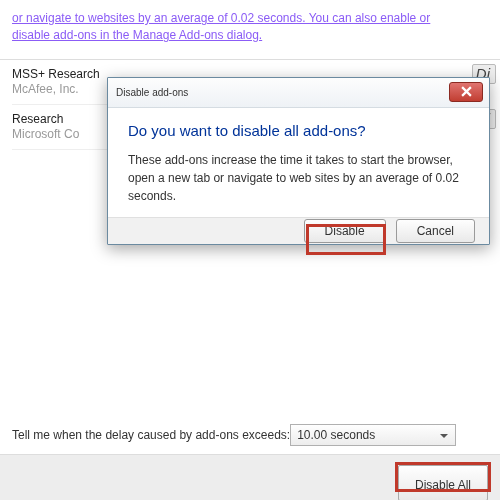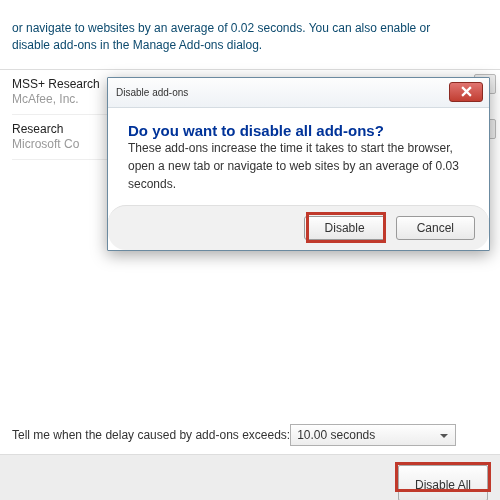--- a/index.html
+++ b/index.html
@@ -7,23 +7,24 @@
       font-family: "Segoe UI", Tahoma, sans-serif;
       font-size: 12px;
       background: #fff;
       color: #333;
       width: 500px;
       height: 500px;
       position: relative;
       overflow: hidden;
     }
     .top-text {
-      padding: 20px 12px 14px 12px;
+      padding: 10px 12px 14px 12px;
       line-height: 1.45;
-      color: #0c4a6e;
+      color: #8b5cf6;
+      text-decoration: underline;
     }
     .addon-list {
       border-top: 1px solid #ddd;
       padding: 0 12px;
     }
     .addon-row {
       border-bottom: 1px solid #eee;
       padding: 7px 0 8px 0;
       position: relative;
     }
@@ -31,22 +32,23 @@
     .addon-publisher { color: #999; font-size: 12px; margin-top: 1px; }
     .di-btn {
       position: absolute;
       right: -8px;
       top: 4px;
       background: #eee;
       border: 1px solid #bbb;
       border-radius: 2px;
       height: 20px;
       padding: 0 5px 0 3px;
-      font-size: 13px;
+      font-size: 15px;
       color: #444;
+      font-style: italic;
     }
     .bottom-bar {
       position: absolute;
       left: 0; right: 0;
       bottom: 46px;
       padding: 8px 12px;
       background: #fff;
       display: flex;
       align-items: center;
     }
@@ -129,36 +131,36 @@
       border-radius: 3px;
       display: flex;
       align-items: center;
       justify-content: center;
     }
     .dlg-close svg { width: 11px; height: 11px; }
     .dlg-body { padding: 14px 18px 12px 20px; }
     .dlg-heading {
       color: #003399;
       font-size: 15px;
-      font-weight: 700;
+      font-weight: 400;
+      margin-bottom: 12px;
     }
     .dlg-msg {
       color: #333;
       font-size: 12px;
       line-height: 1.5;
     }
     .dlg-buttons {
       background: #f1f1f1;
       border-top: 1px solid #e0e0e0;
-      padding: 10px 14px;
+      padding: 1px 14px;
       display: flex;
       justify-content: flex-end;
       gap: 10px;
       position: relative;
-      border-radius: 18px;
     }
     .dlg-btn {
       height: 24px;
       padding: 0 20px;
       background: linear-gradient(#fefefe, #e9e9e9);
       border: 1px solid #9a9a9a;
       border-radius: 3px;
       font-size: 12px;
       color: #333;
     }
@@ -211,20 +213,20 @@
     <div class="dlg-close">
       <span>
         <svg viewBox="0 0 10 10">
             <path d="M1 1 L9 9 M9 1 L1 9" stroke="#fff" stroke-width="2" fill="none"></path>
           </svg>
       </span>
     </div>
   </div>
   <div class="dlg-body">
     <div class="dlg-heading">Do you want to disable all add-ons?</div>
-    <div class="dlg-msg">These add-ons increase the time it takes to start the browser, open a new tab or navigate to web sites by an average of 0.03 seconds.</div>
+    <div class="dlg-msg">These add-ons increase the time it takes to start the browser, open a new tab or navigate to web sites by an average of 0.02 seconds.</div>
   </div>
   <div class="dlg-buttons">
     <button class="dlg-btn">Disable</button>
     <button class="dlg-btn">Cancel</button>
     <div class="highlight-box-dlg"></div>
   </div>
 </div>
 
 </body></html>

